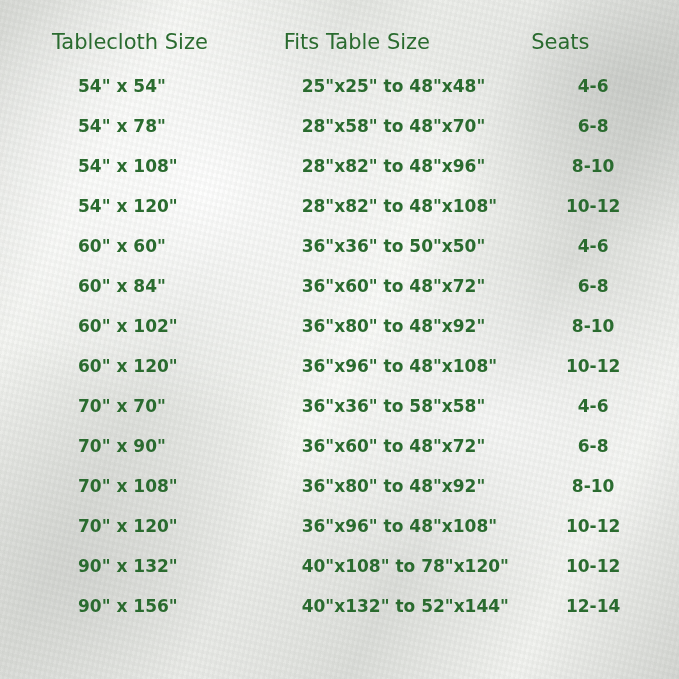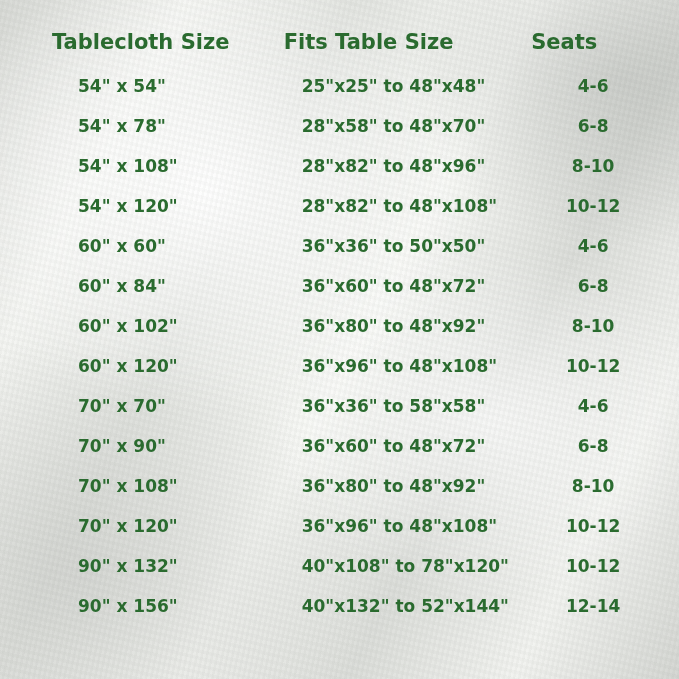--- a/index.html
+++ b/index.html
@@ -55,21 +55,21 @@
     margin: 0 0 26px 0;
     line-height: 1.05;
   }
   table.size-table {
     width: 100%;
     border-collapse: collapse;
     table-layout: fixed;
   }
   table.size-table th {
     font-family: "DejaVu Sans", sans-serif;
-    font-weight: bold;
+    font-weight: normal;
     font-size: 21px;
     color: #2a6b2f;
     padding: 0 0 22px 0;
     text-align: left;
   }
   table.size-table th.col-1 { padding-left: 28px; width: 36%; }
   table.size-table th.col-2 { padding-left: 30px; width: 42%; }
   table.size-table th.col-3 { padding-left: 12px; width: 22%; text-align: left; }
   table.size-table td {
     font-family: "DejaVu Sans", sans-serif;

